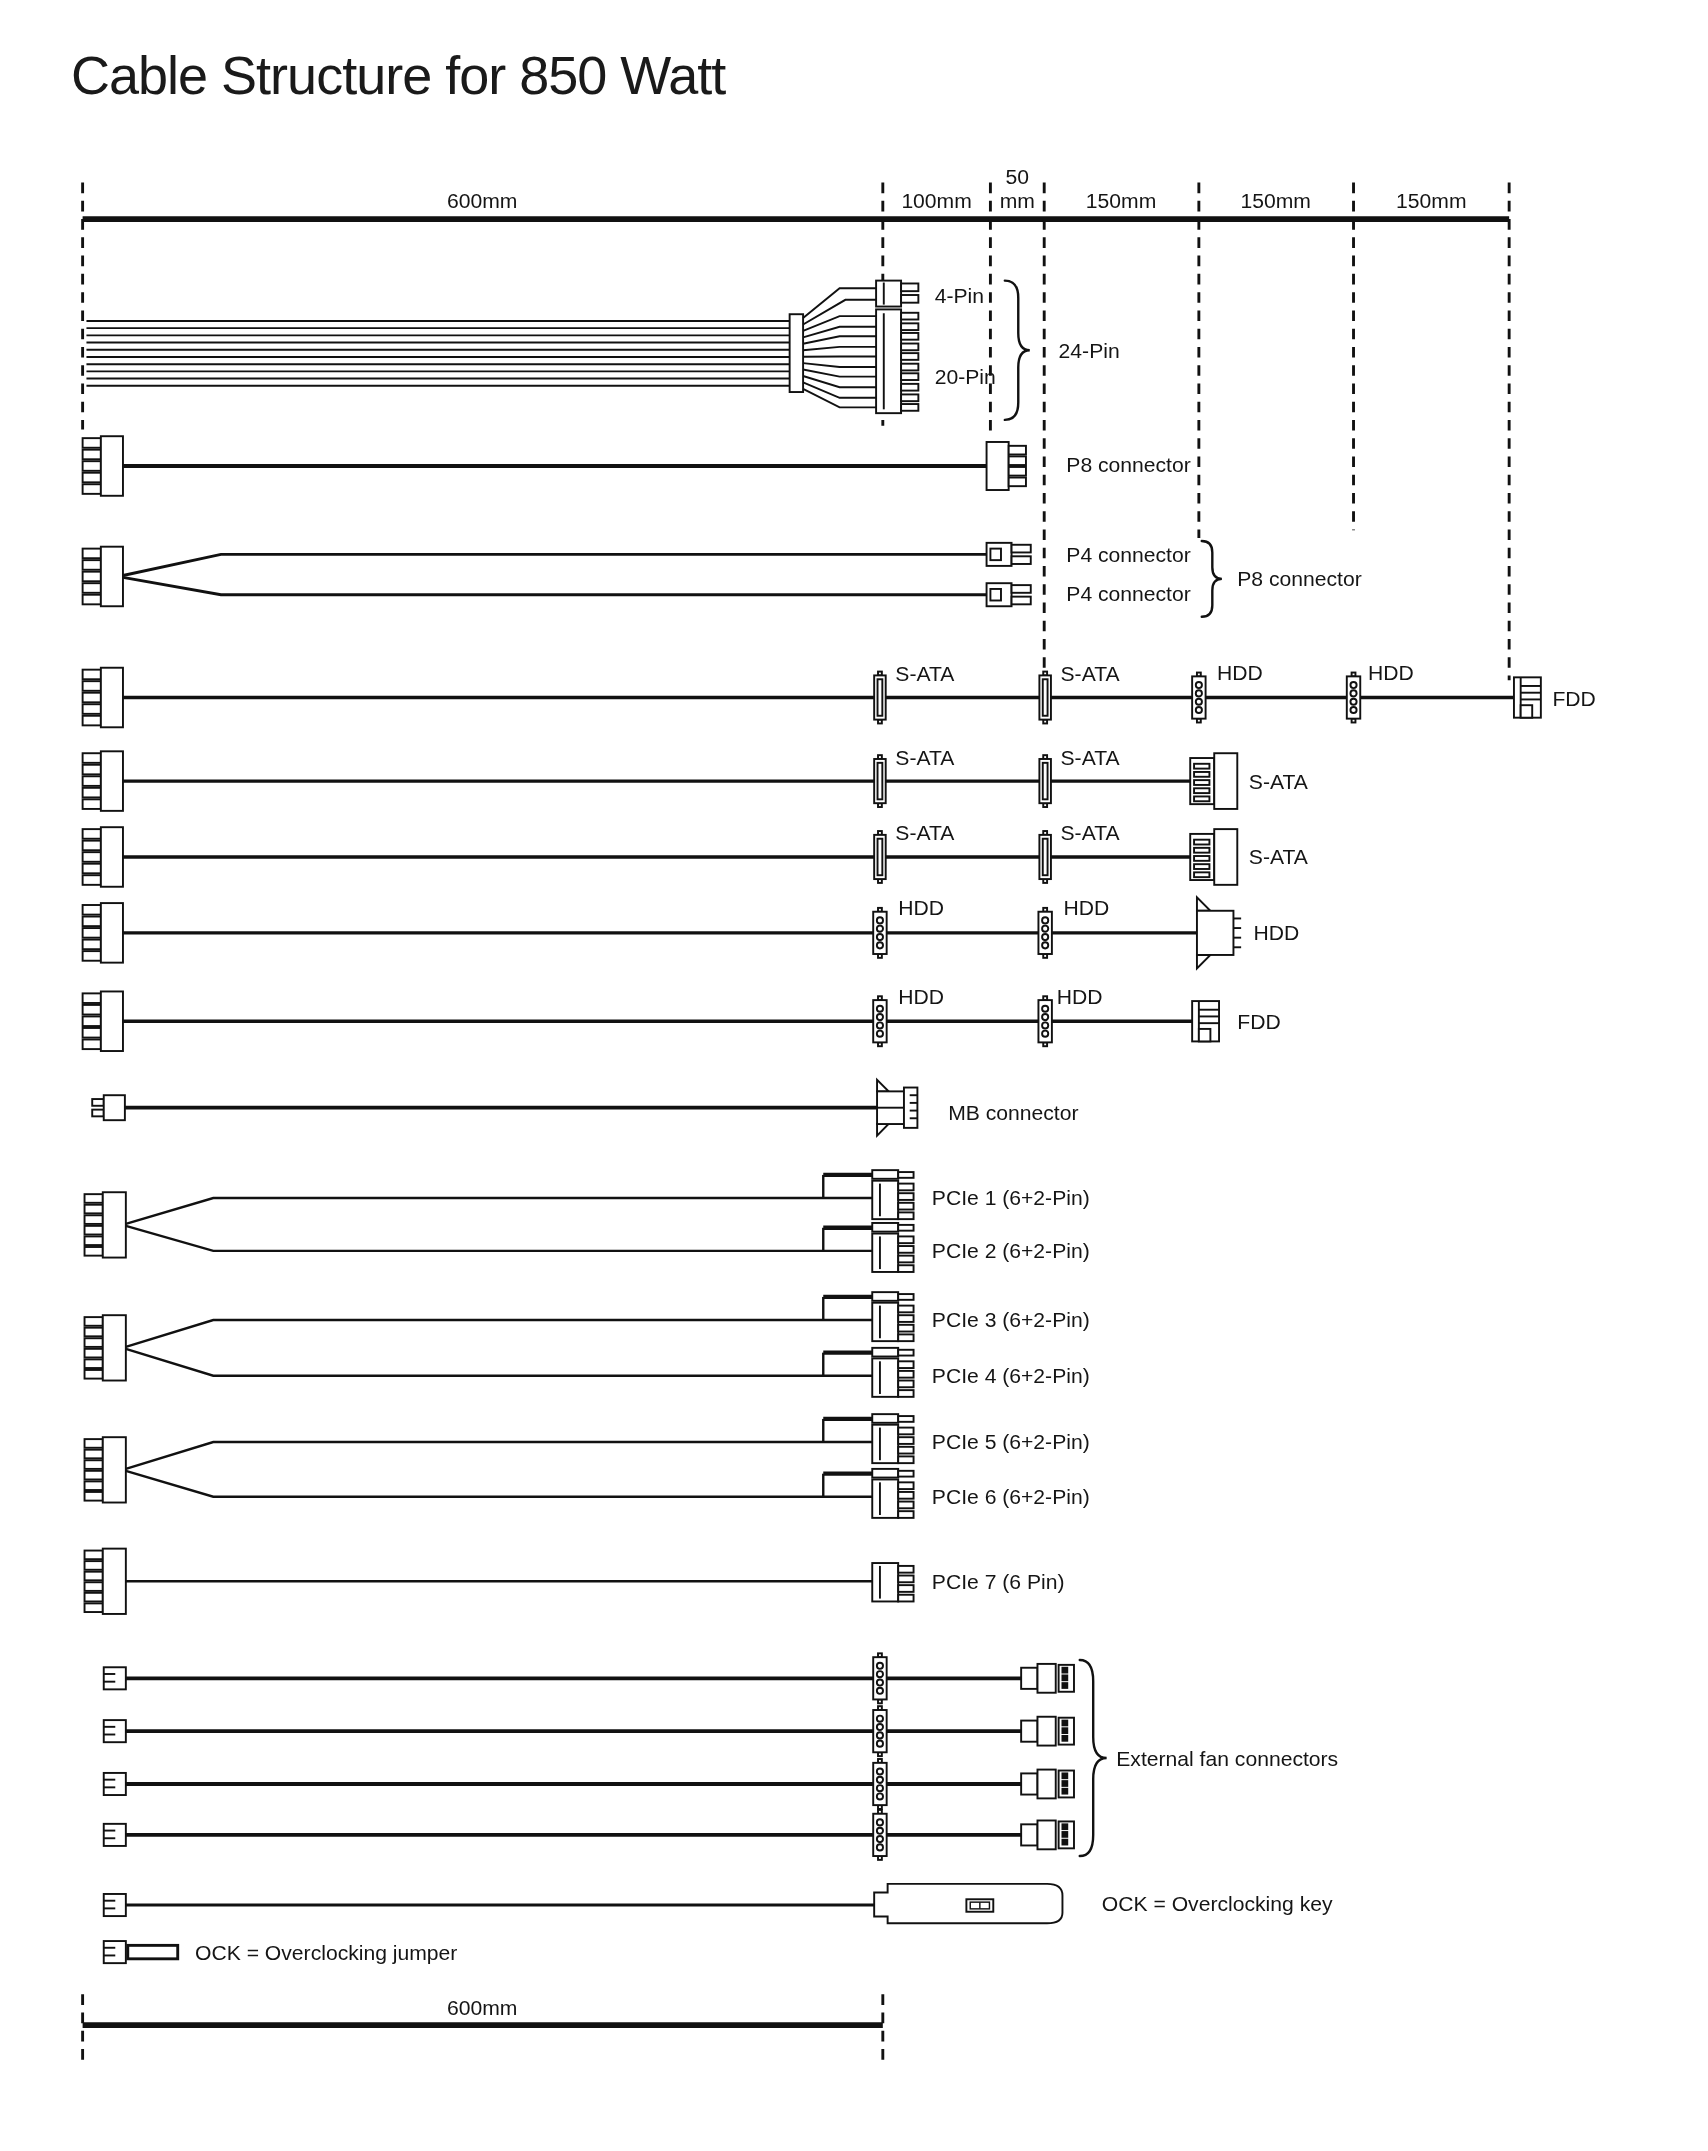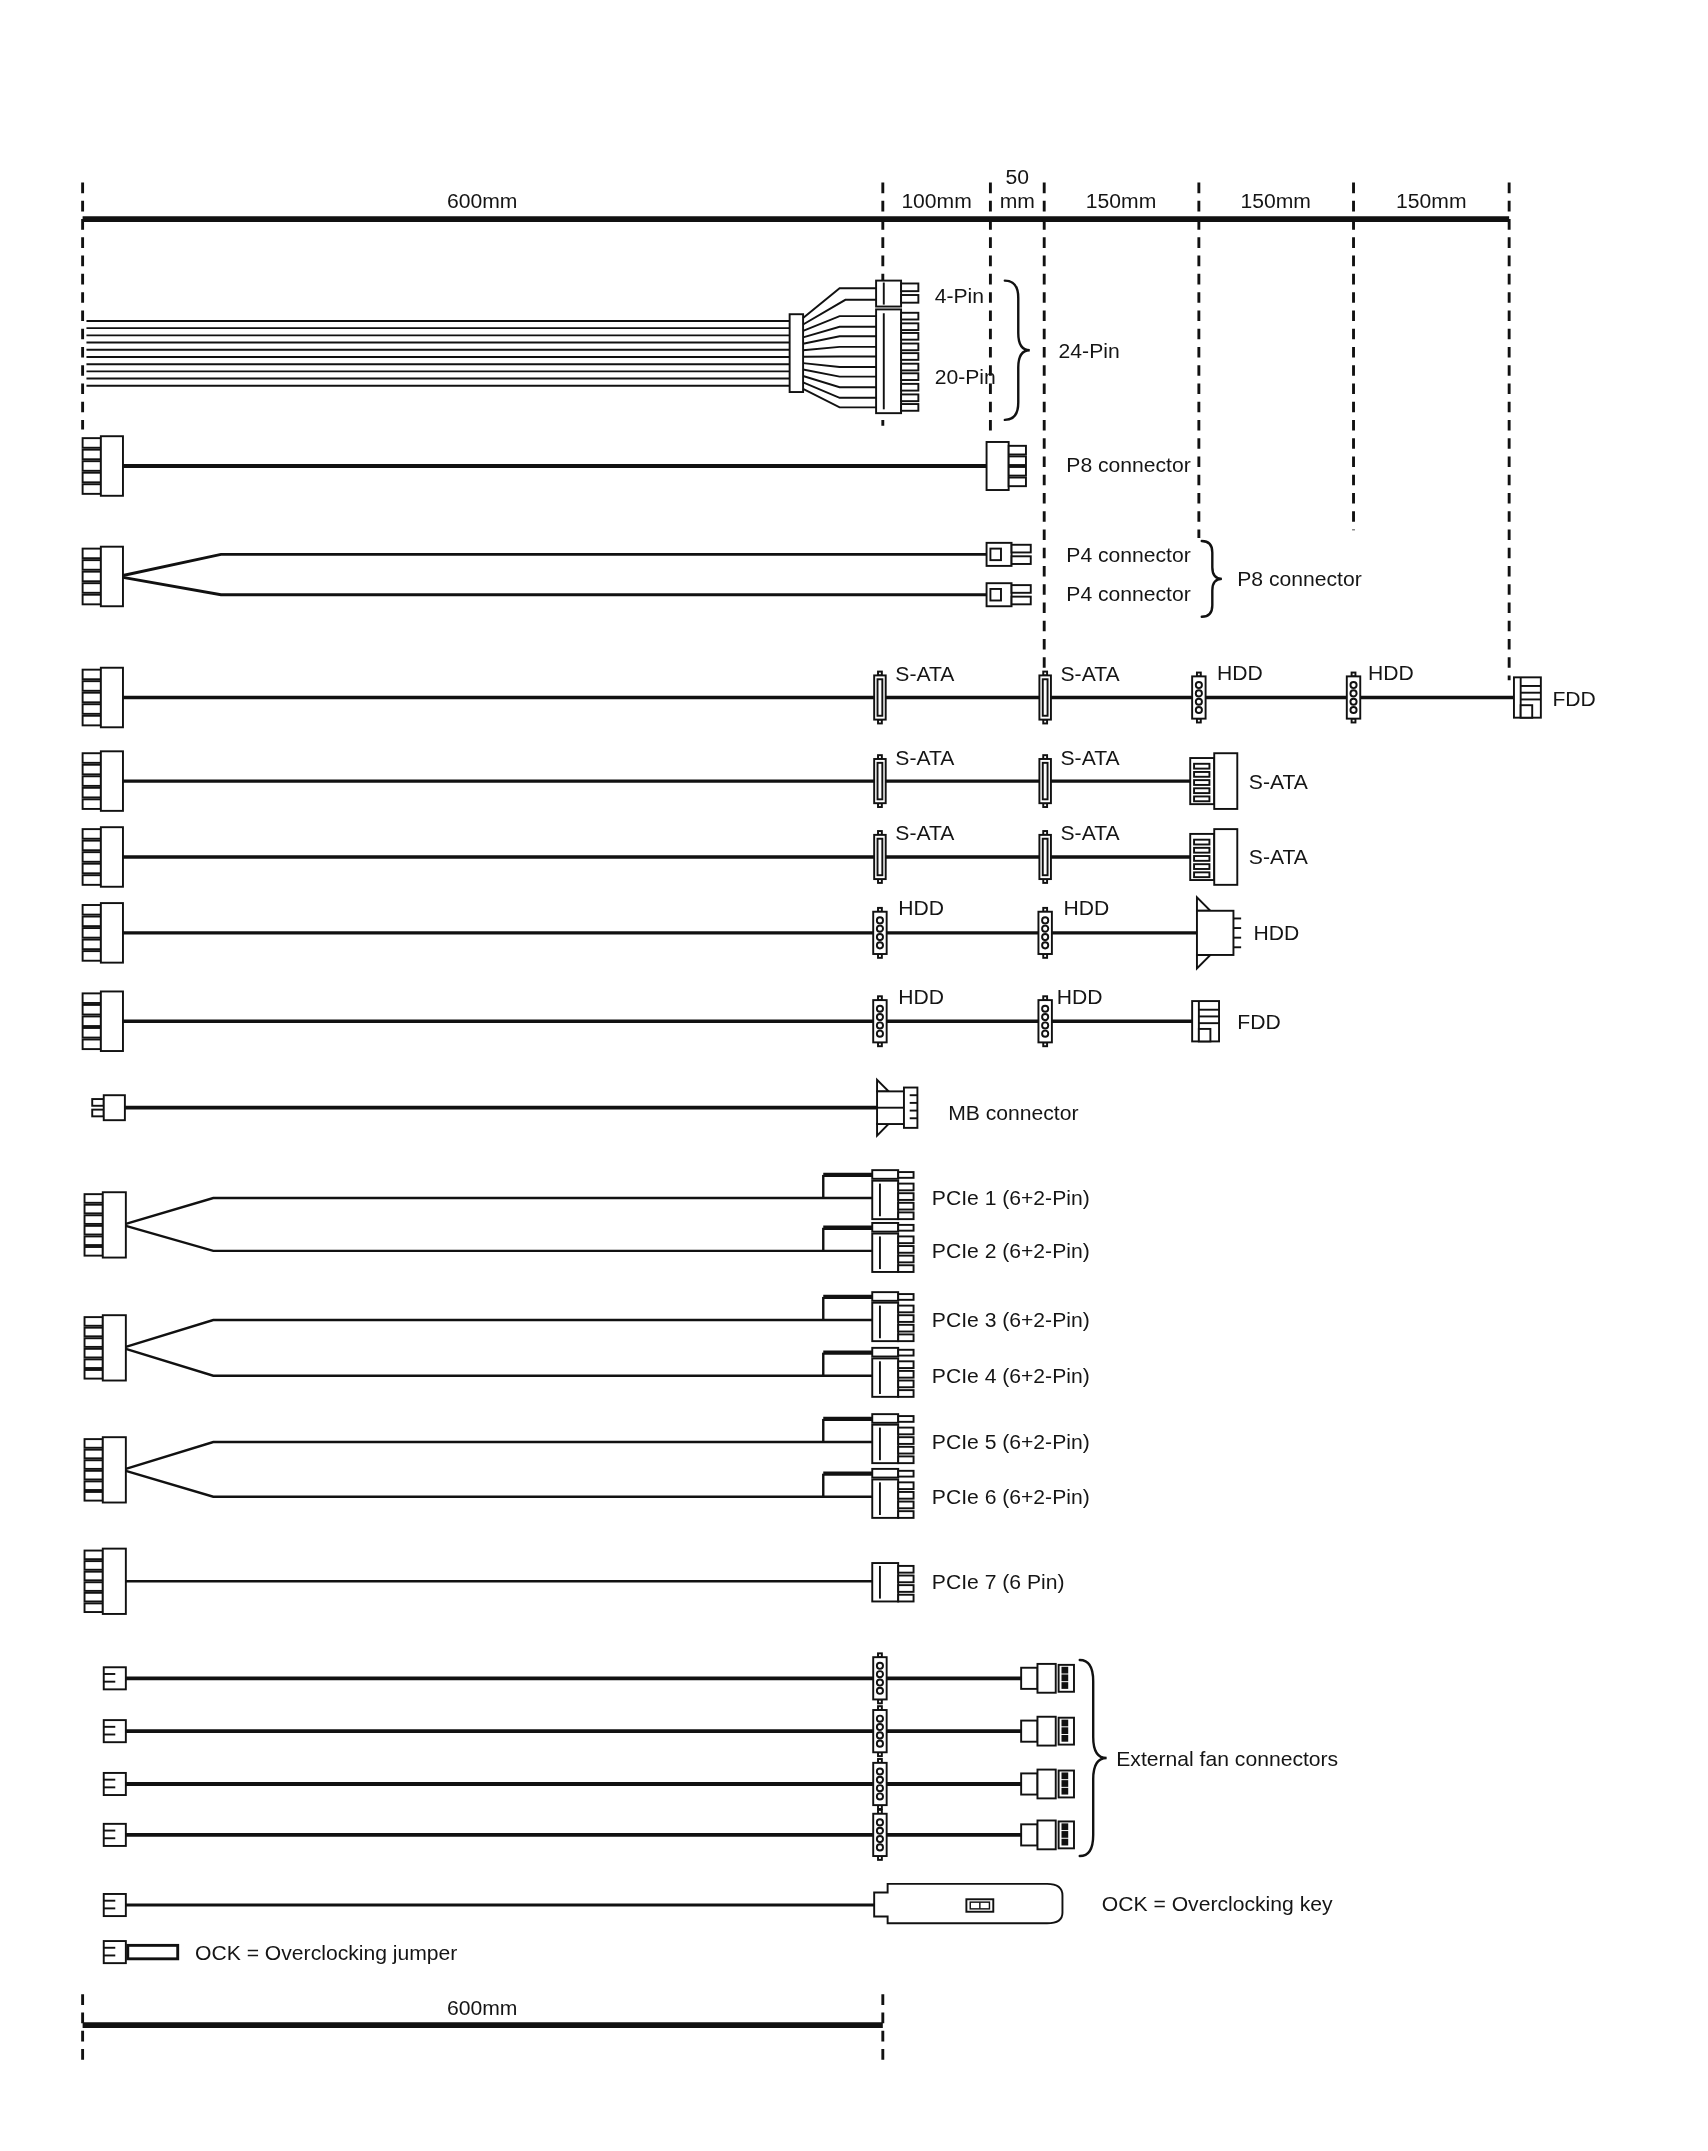--- a/index.html
+++ b/index.html
@@ -9,20 +9,21 @@
          letter-spacing:-1px;color:#1a1a1a;font-family:"Liberation Sans", sans-serif;}
   svg{position:absolute;left:0;top:0;}
   svg text{font-family:"Liberation Sans", sans-serif;font-size:22px;fill:#151515;}
   .ctr{text-anchor:middle;}
   .lbl{dominant-baseline:central;}
 </style>
 </head>
 <body>
 
 <div class="page">
+  <h1 class="title">Cable Structure for 850 Watt</h1>
 
   <svg width="1708" height="2152" viewBox="0 0 1778 2240">
     <defs>
       <g id="plug5" stroke="#111" stroke-width="2" fill="#fff">
         <rect x="0" y="2" width="19" height="10"></rect>
           <rect x="0" y="14" width="19" height="10"></rect>
         <rect x="0" y="26" width="19" height="10"></rect>
           <rect x="0" y="38" width="19" height="10"></rect>
         <rect x="0" y="50" width="19" height="10"></rect>
         <rect x="19" y="0" width="23" height="62"></rect>

